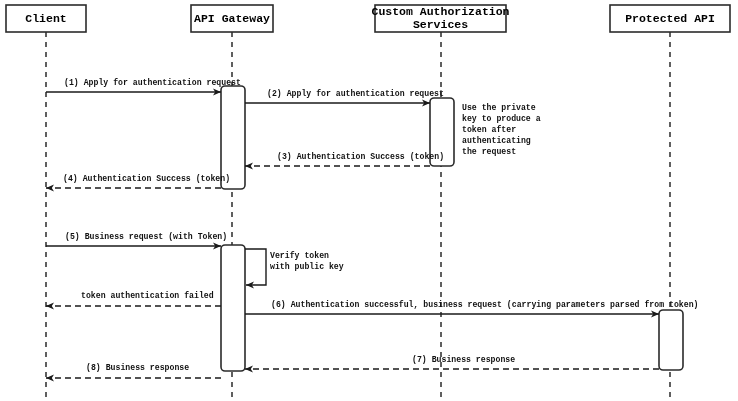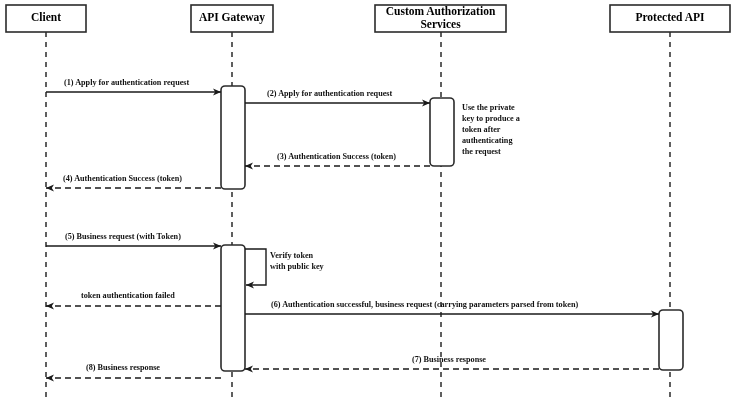--- a/index.html
+++ b/index.html
@@ -5,21 +5,21 @@
   html, body {
     margin: 0;
     padding: 0;
     background: #ffffff;
   }
   #diagram-root {
     position: relative;
     width: 738px;
     height: 401px;
     background: #ffffff;
-    font-family: Liberation Serif, serif;
+    font-family: Liberation Mono, monospace;
     overflow: hidden;
   }
   #diagram-svg {
     position: absolute;
     left: 0;
     top: 0;
   }
   .participant-label {
     font-size: 11.5px;
     font-weight: bold;

